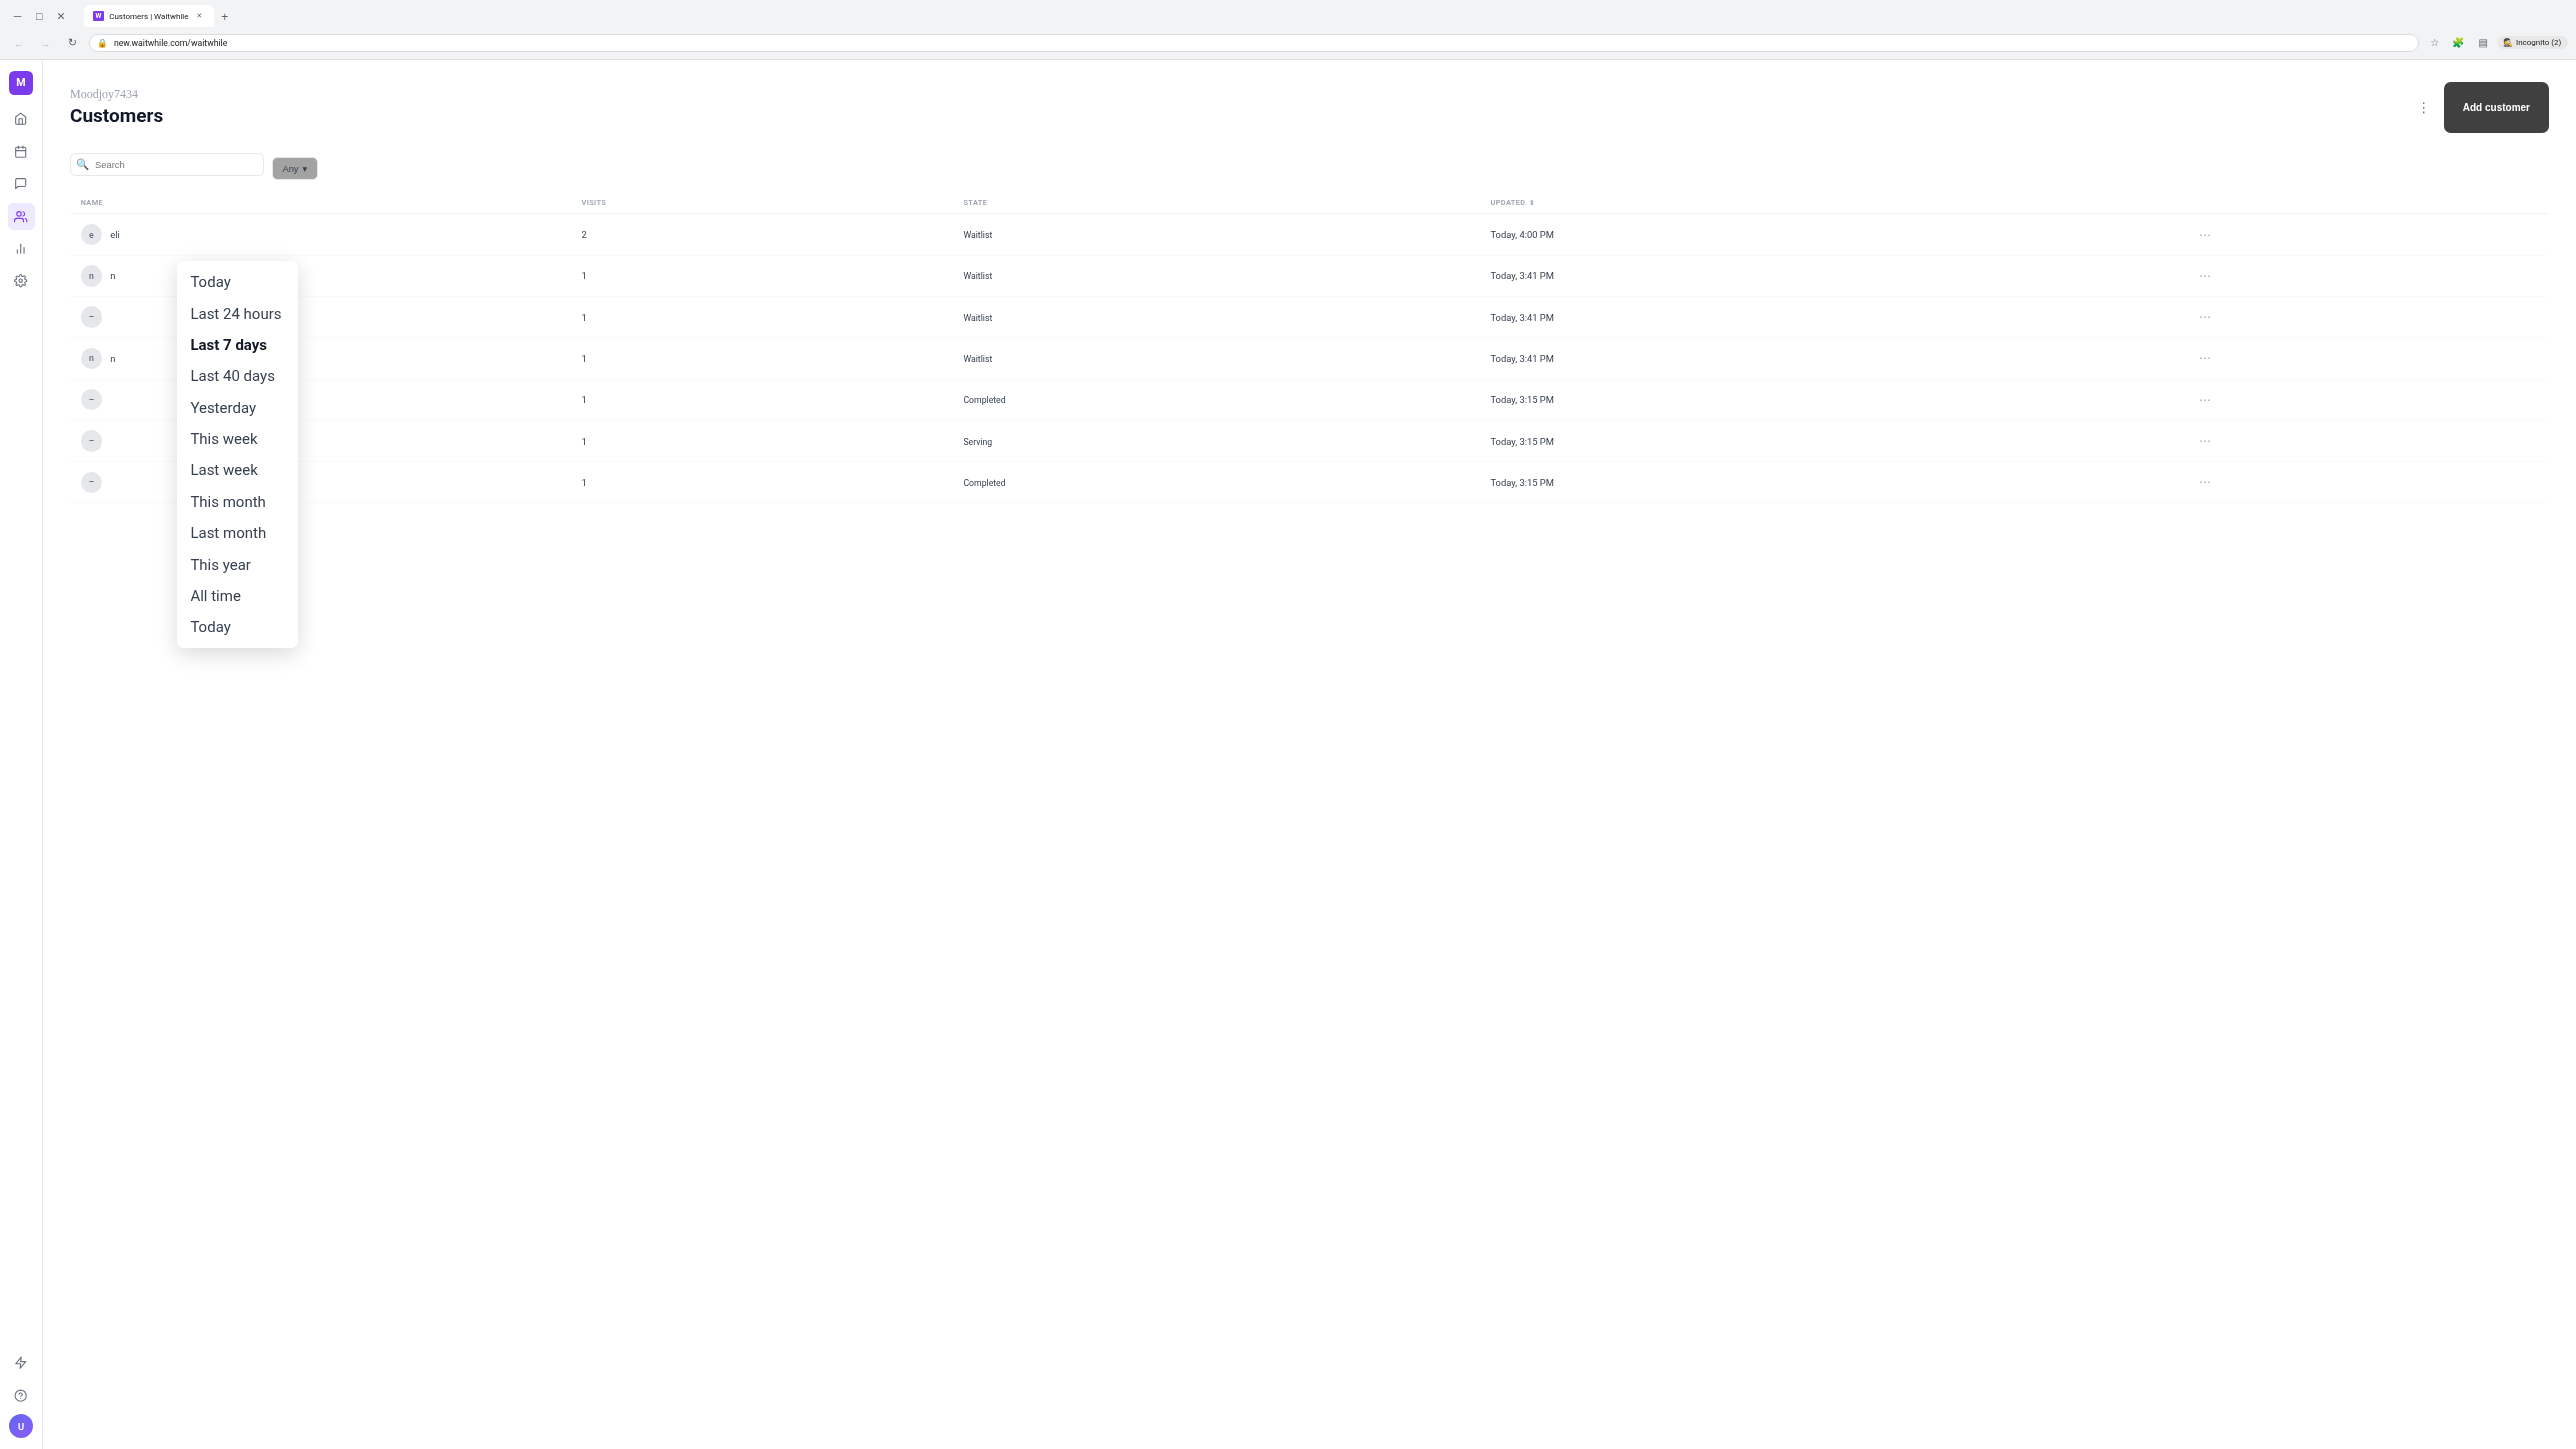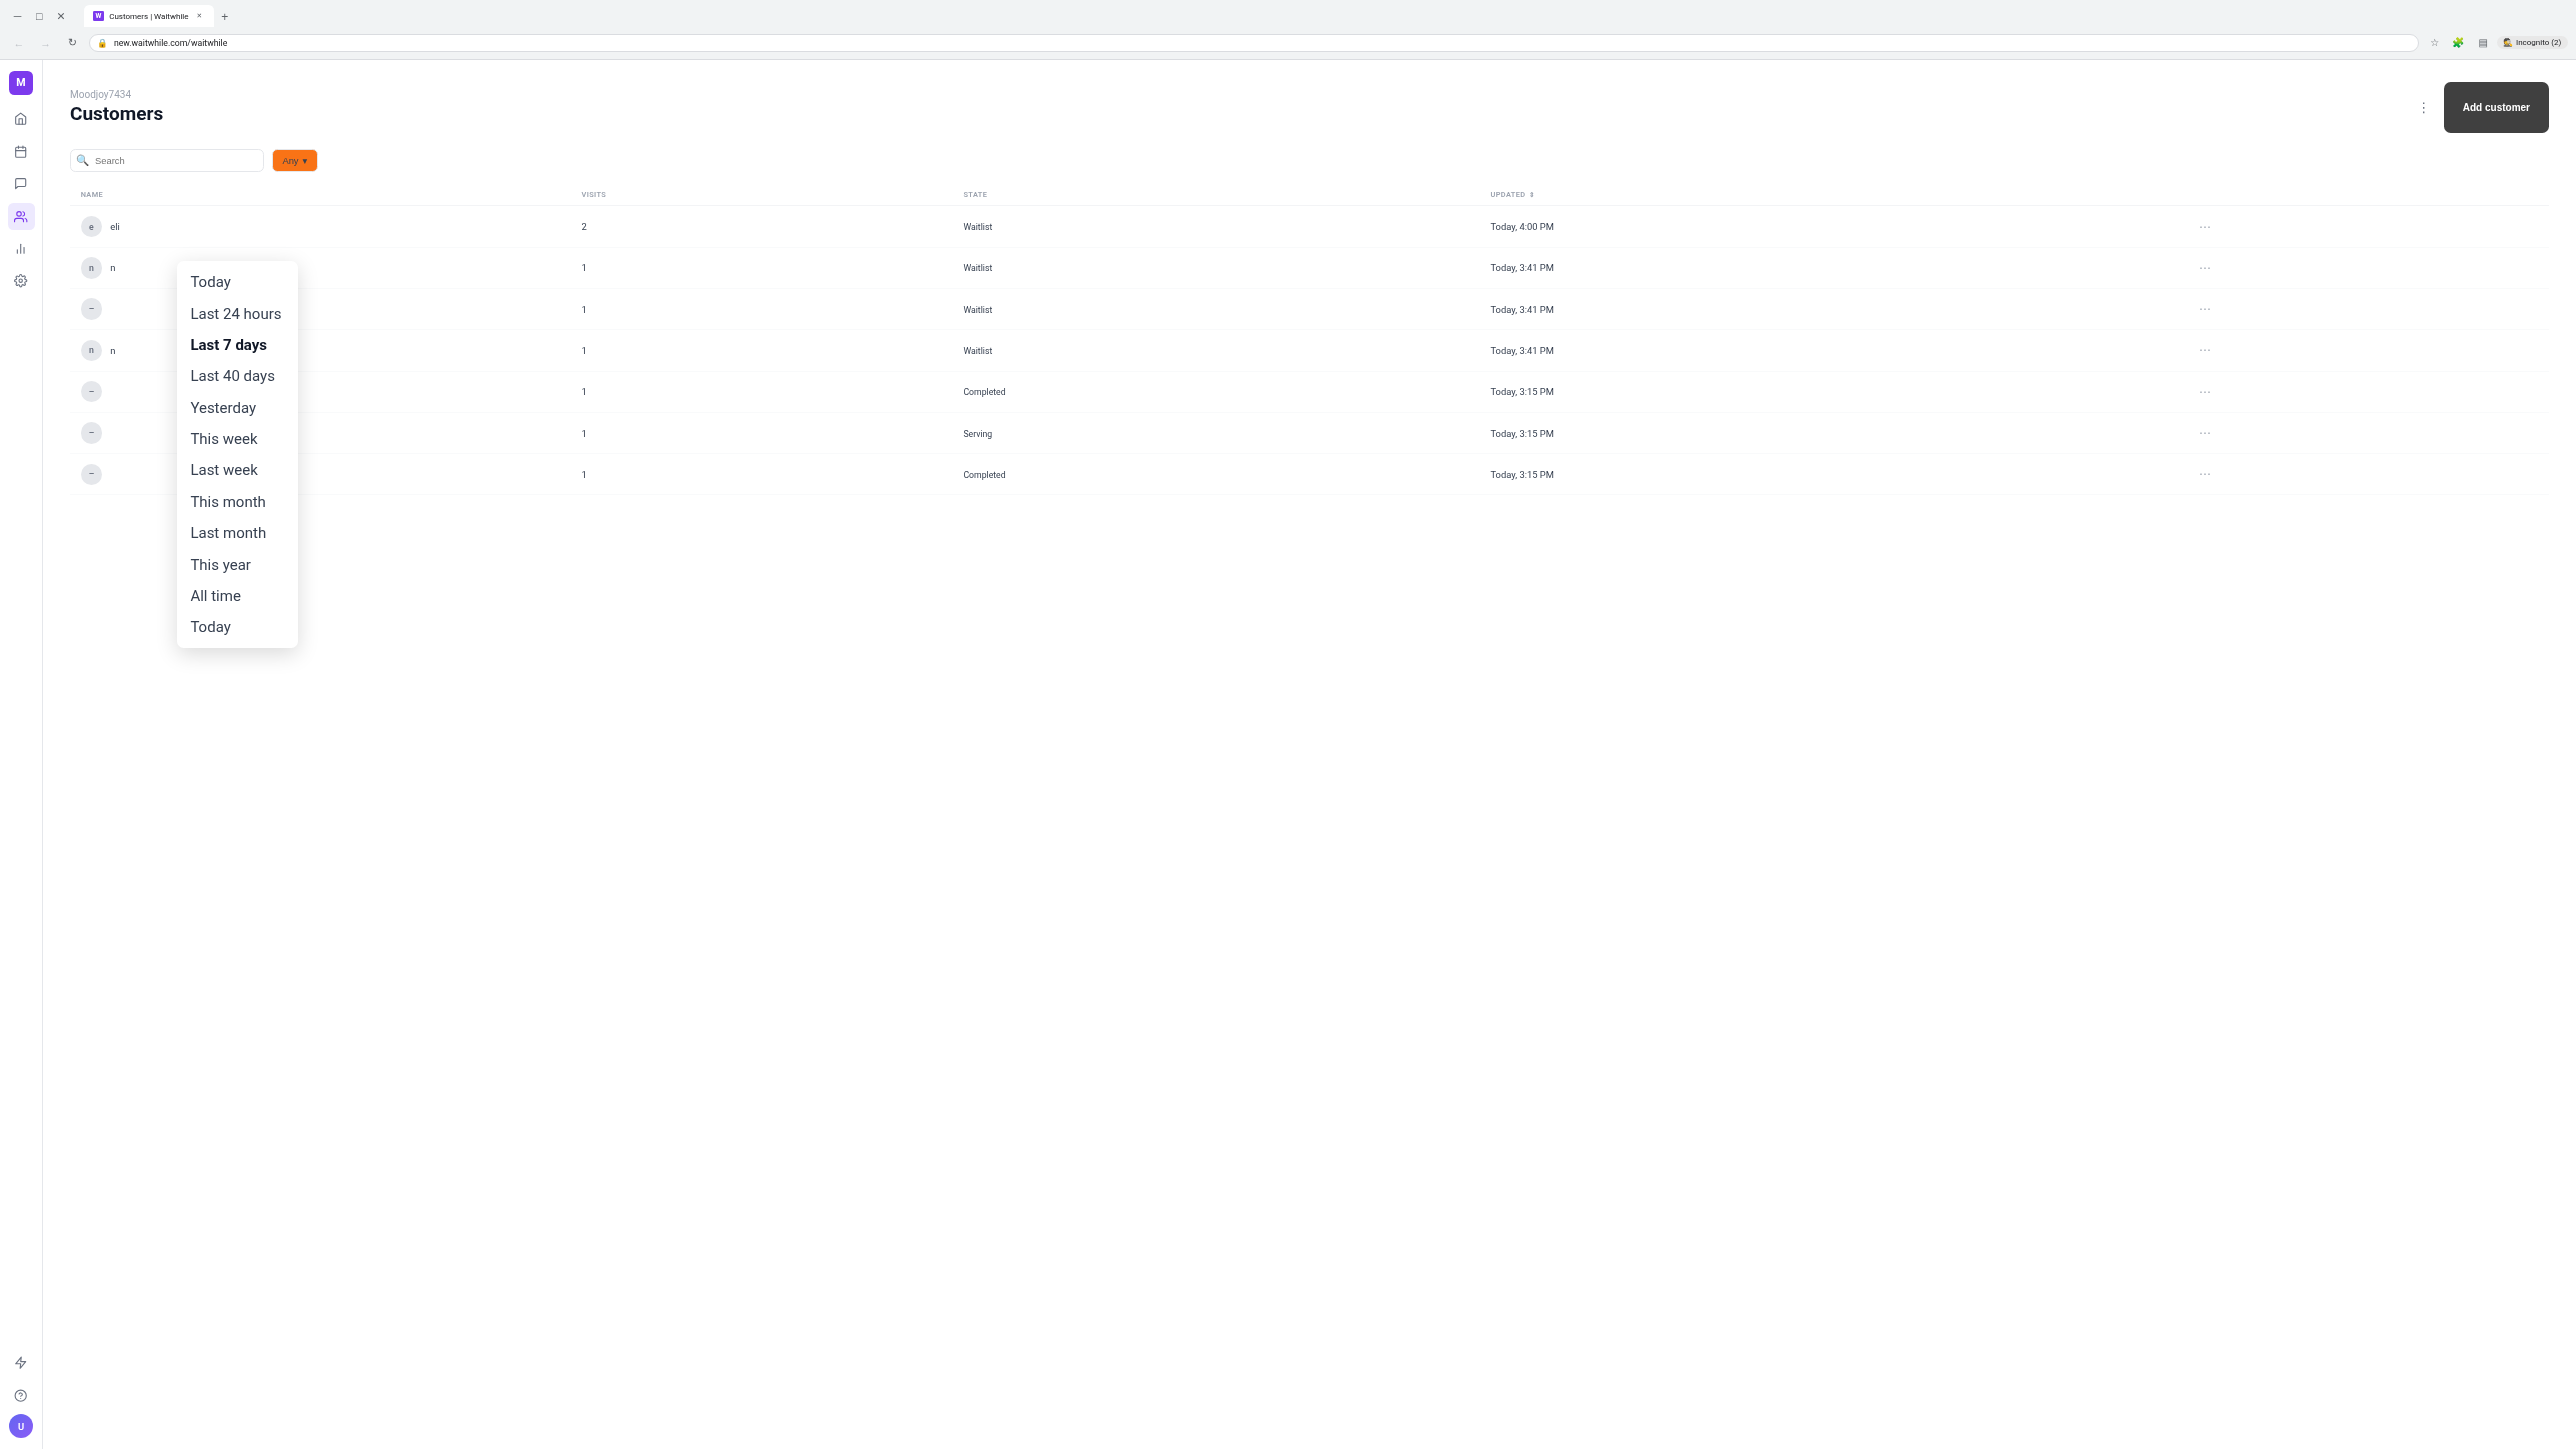--- a/index.html
+++ b/index.html
@@ -238,23 +238,24 @@
       justify-content: space-between;
       padding: 21.5px 27px 16px;
       background: #fff;
     }
     .page-title {
       font-size: 19px;
       font-weight: 700;
       color: #111827;
     }
     .header-breadcrumb {
-      font-size: 10px;
+      font-size: 12px;
       color: #9ca3af;
       margin-bottom: 2.7px;
+      font-family: Liberation Serif, serif;
     }
     .header-actions {
       display: flex;
       align-items: center;
       gap: 8px;
     }
     .more-btn {
       width: 24px;
       height: 24px;
       border: none;
@@ -308,22 +309,23 @@
     }
     .dropdown-btn {
       display: flex;
       align-items: center;
       gap: 4px;
       border: 0.7px solid #e5e7eb;
       border-radius: 5.4px;
       padding: 5.4px 9.4px;
       font-size: 9.4px;
       color: #374151;
-      background: #f97316;
-      cursor: pointer;
+      background: #a3a3a3;
+      cursor: pointer;
+      margin-top: 8px;
     }
 
     
     .table-wrapper {
       padding: 0 27px;
     }
     .customers-table {
       width: 100%;
       border-collapse: collapse;
     }

